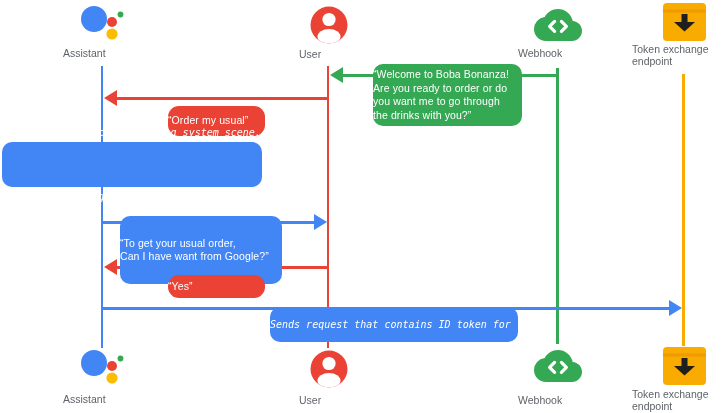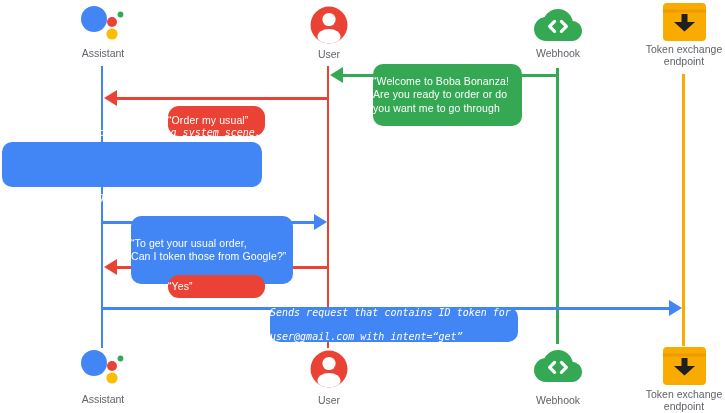--- a/index.html
+++ b/index.html
@@ -52,28 +52,28 @@
   .b-red{background:var(--red,#EA4335);}
   .b-green{background:var(--green,#34A853);}
   .speech{font-size:10.5px;line-height:13.5px;letter-spacing:0.1px;}
   .mono{
     font-family:"DejaVu Sans Mono","Liberation Mono",monospace;
     font-style:italic;font-size:10px;line-height:15.5px;
   }
   #bx-welcome{left:373px;top:45px;width:149px;height:62px;}
   #bx-order{left:168px;top:87px;width:97px;height:30px;border-radius:11px;}
   #bx-transition{left:2px;top:123px;width:260px;height:45px;gap:48px;}
-  #bx-ask{left:131px;top:197px;width:162px;height:68px;}
+  #bx-ask{left:120px;top:197px;width:162px;height:68px;}
   #bx-yes{left:168px;top:256px;width:97px;height:23px;border-radius:11px;}
   #bx-sends{left:270px;top:288px;width:248px;height:35px;gap:8px;}
   
   .actor-icon{position:absolute;z-index:4;}
   .actor-label{
     position:absolute;z-index:4;color:#5F6368;font-size:10.5px;
-    text-align:center;line-height:12px;
+    line-height:12px;
   }
   #ic-assistant-top{left:81px;top:5px;}
   #ic-user-top{left:310px;top:6px;}
   #ic-webhook-top{left:530px;top:4px;}
   #ic-token-top{left:663px;top:3px;}
   #lb-assistant-top{left:63px;top:47px;width:80px;}
   #lb-user-top{left:299px;top:48px;width:60px;}
   #lb-webhook-top{left:518px;top:47px;width:80px;}
   #lb-token-top{left:632px;top:43px;width:104px;}
   #ic-assistant-bot{left:81px;top:349px;}
@@ -107,43 +107,43 @@
   <div class="mline c-red" id="ln-yes"></div>
   <div class="ah-left c-red" id="ah-yes"></div>
 
   <div class="mline c-blue" id="ln-sends"></div>
   <div class="ah-right c-blue" id="ah-sends"></div>
 
   <div class="bubble b-green speech" id="bx-welcome">
     <div class="ln">“Welcome to Boba Bonanza!</div>
     <div class="ln">Are you ready to order or do</div>
     <div class="ln">you want me to go through</div>
+    <div class="ln">the drinks with you?”</div>
   </div>
 
   <div class="bubble b-red speech" id="bx-order">
     <div class="ln">“Order my usual”</div>
   </div>
 
   <div class="bubble b-blue mono" id="bx-transition">
     <div class="ln">Transition to account linking system scene.</div>
     <div class="ln">Rationale = “To get your usual order”</div>
   </div>
 
   <div class="bubble b-blue speech" id="bx-ask">
     <div class="ln">“To get your usual order,</div>
-    <div class="ln">Can I token those from Google?”</div>
+    <div class="ln">Can I have want from Google?”</div>
   </div>
 
   <div class="bubble b-red speech" id="bx-yes">
     <div class="ln">“Yes”</div>
   </div>
 
   <div class="bubble b-blue mono" id="bx-sends">
     <div class="ln">Sends request that contains ID token for</div>
-    <div class="ln">user@gmail.com with intent=“get”</div>
   </div>
 
   <div class="actor-icon" id="ic-assistant-top">
     <svg width="46" height="36" viewBox="0 0 46 36">
       <circle cx="13" cy="14" r="13" fill="#4285F4"></circle>
       <circle cx="31" cy="17" r="5" fill="#EA4335"></circle>
       <circle cx="39.5" cy="9.5" r="2.9" fill="#34A853"></circle>
       <circle cx="31" cy="29" r="5.6" fill="#FBBC04"></circle>
     </svg>
   </div>

